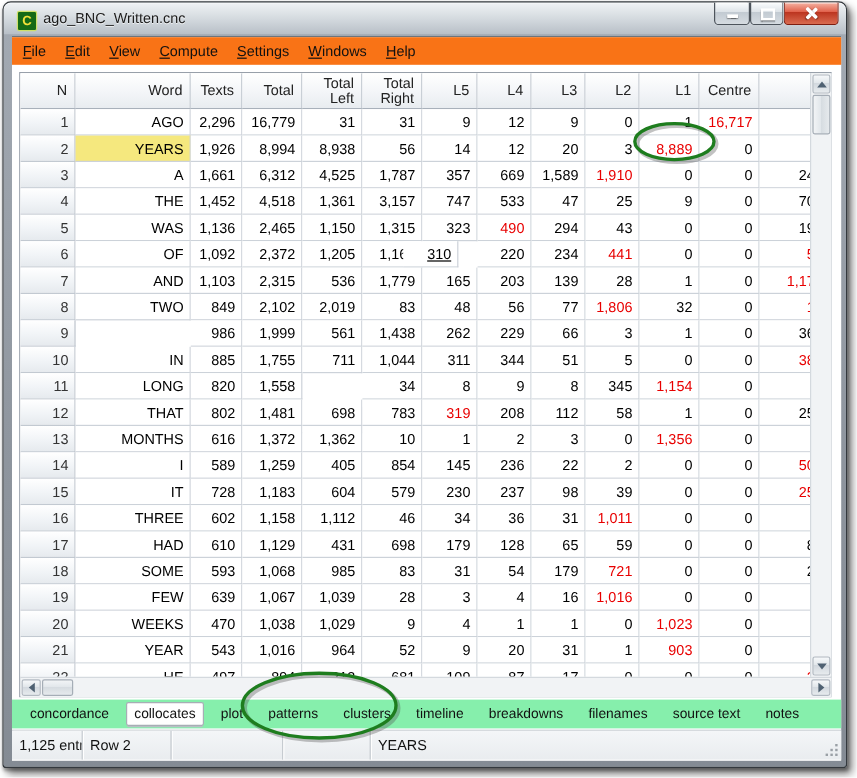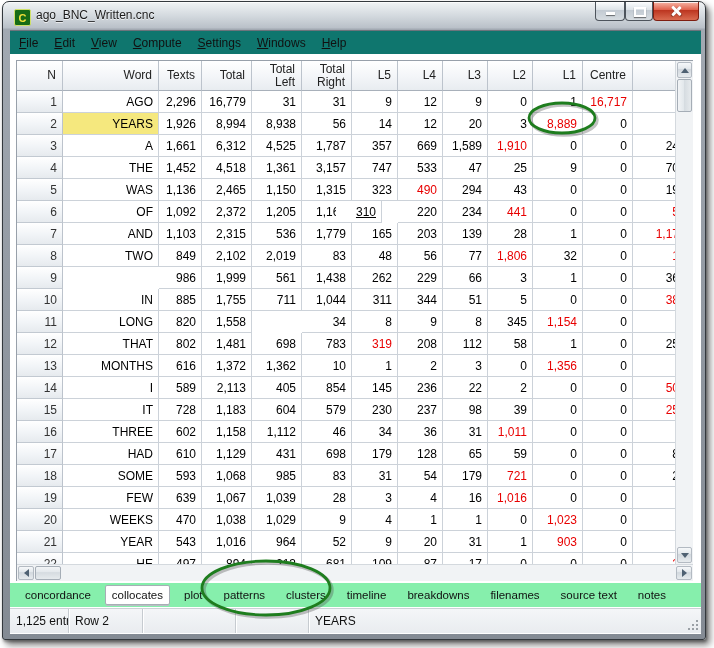--- a/index.html
+++ b/index.html
@@ -18,21 +18,21 @@
   .btn-min{right:80px;width:30px;} .btn-max{right:52px;width:28px;} 
   .btn-close{right:6px;width:46px;background:linear-gradient(180deg,#f6b5a6,#e05f49 45%,#bc3520 46%,#d96b50);border-color:#7e1d10;}
   .glyph-min{position:absolute;left:50%;bottom:5px;width:9px;height:3px;margin-left:-4px;background:#fff;box-shadow:0 1px 1px rgba(0,0,0,.5);}
   .glyph-max{position:absolute;left:50%;top:50%;width:8px;height:6px;margin:-4px 0 0 -5px;border:2px solid #fff;box-shadow:0 1px 1px rgba(0,0,0,.45);}
   .glyph-x{position:absolute;left:50%;top:50%;width:12px;height:12px;margin:-6px 0 0 -6px;}
   .glyph-x::before,.glyph-x::after{content:"";position:absolute;left:5px;top:0;width:2.5px;height:12px;background:#fff;border-radius:1px;box-shadow:0 1px 1px rgba(0,0,0,.4);}
   .glyph-x::before{transform:rotate(45deg);} .glyph-x::after{transform:rotate(-45deg);}
   
   .client{position:absolute;left:7px;top:28px;width:691px;height:603px;background:#fff;border-top:1px solid #6d747c;box-sizing:content-box;}
   
-  .menubar{position:absolute;left:0;top:0;right:0;height:23px;background:#0f766e;display:flex;align-items:center;padding-left:1px;}
+  .menubar{position:absolute;left:0;top:0;right:0;height:23px;background:#f97316;display:flex;align-items:center;padding-left:1px;}
   .menu-item{font-size:12px;color:#111;padding:4px 8px;cursor:default;}
   .menu-item u{text-decoration:underline;}
   
   .gridwrap{position:absolute;left:6px;top:29px;width:677px;height:521px;border:1px solid #98a0aa;box-sizing:border-box;background:#f1f3f5;}
   .viewport{position:absolute;left:0;top:0;width:658px;height:503px;overflow:hidden;background:#fff;}
   .h{position:absolute;top:0;height:30px;box-sizing:border-box;border-right:1px solid #bcc3cc;border-bottom:1px solid #a8b0ba;
      background:linear-gradient(180deg,#ffffff,#f3f5f8 55%,#e8ecf0);display:flex;align-items:center;justify-content:flex-end;
      text-align:right;padding-right:6px;font-size:12px;line-height:13px;color:#222;}
   .c{position:absolute;height:22px;box-sizing:border-box;border-right:1px solid #ccd2d9;border-bottom:1px solid #ccd2d9;
      font-size:12px;display:flex;align-items:center;justify-content:flex-end;padding-right:5px;color:#000;background:#fff;}
@@ -279,21 +279,21 @@
             <div class="c " style="top: 294px; left: 335px; width: 46px;">1</div>
             <div class="c " style="top: 294px; left: 381px; width: 45px;">2</div>
             <div class="c " style="top: 294px; left: 426px; width: 45px;">3</div>
             <div class="c " style="top: 294px; left: 471px; width: 45px;">0</div>
             <div class="c red" style="top: 294px; left: 516px; width: 50px;">1,356</div>
             <div class="c " style="top: 294px; left: 566px; width: 50px;">0</div>
             <div class="c partial" style="top: 294px; left: 616px; width: 58px;"></div>
             <div class="c nh" style="top: 316px; left: 0px; width: 46px;">14</div>
             <div class="c " style="top: 316px; left: 46px; width: 96px;">I</div>
             <div class="c " style="top: 316px; left: 142px; width: 43px;">589</div>
-            <div class="c " style="top: 316px; left: 185px; width: 50px;">2,113</div>
+            <div class="c " style="top: 316px; left: 185px; width: 50px;">1,259</div>
             <div class="c " style="top: 316px; left: 235px; width: 50px;">405</div>
             <div class="c " style="top: 316px; left: 285px; width: 50px;">854</div>
             <div class="c " style="top: 316px; left: 335px; width: 46px;">145</div>
             <div class="c " style="top: 316px; left: 381px; width: 45px;">236</div>
             <div class="c " style="top: 316px; left: 426px; width: 45px;">22</div>
             <div class="c " style="top: 316px; left: 471px; width: 45px;">2</div>
             <div class="c " style="top: 316px; left: 516px; width: 50px;">0</div>
             <div class="c " style="top: 316px; left: 566px; width: 50px;">0</div>
             <div class="c partial red" style="top: 316px; left: 616px; width: 58px;">50</div>
             <div class="c nh" style="top: 338px; left: 0px; width: 46px;">15</div>

